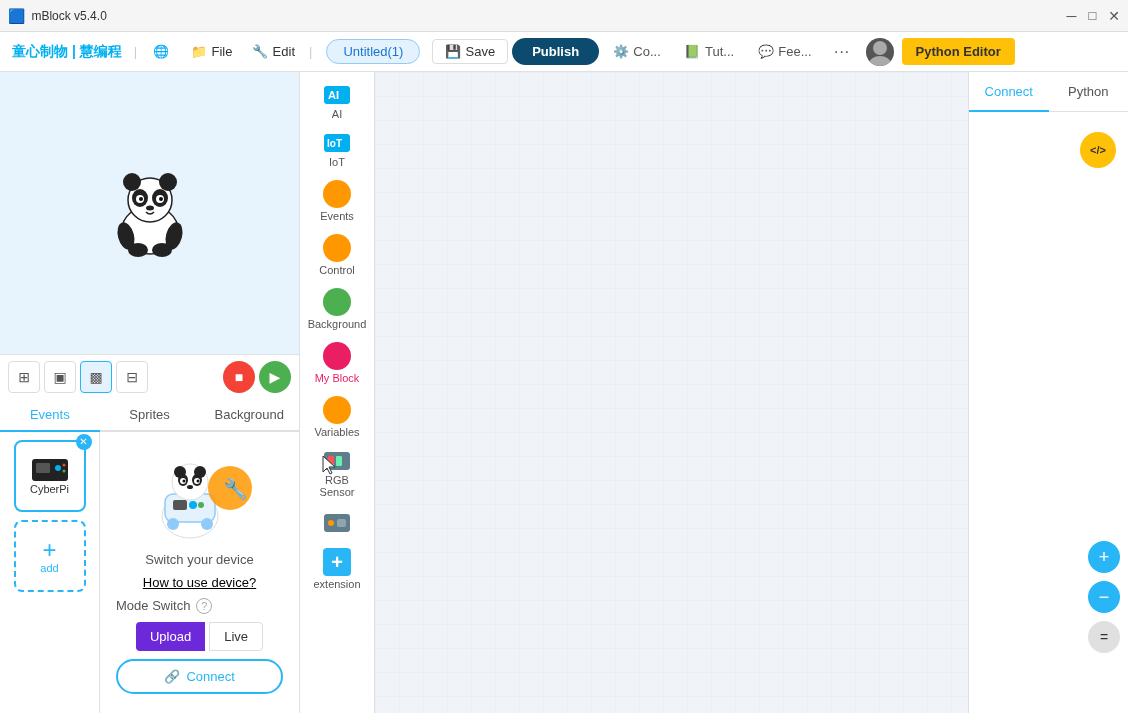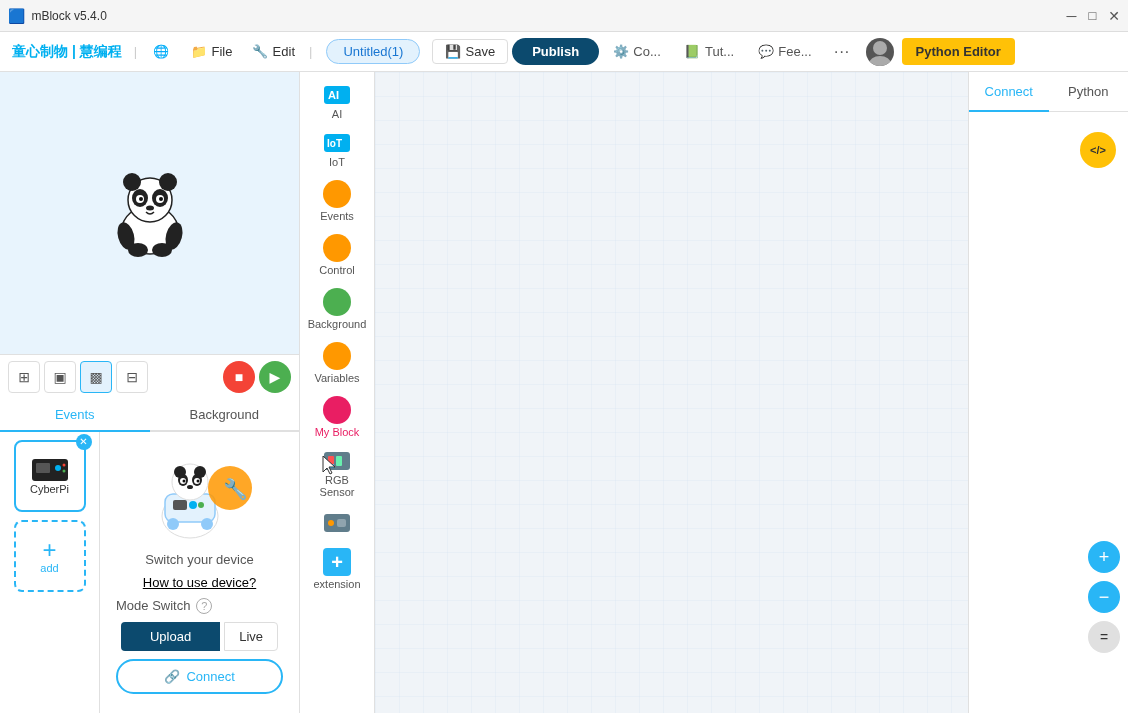--- a/index.html
+++ b/index.html
@@ -210,25 +210,25 @@
       width: 16px; height: 16px;
       border-radius: 50%;
       border: 1px solid #aaa;
       color: #aaa;
       font-size: 11px;
       display: flex; align-items: center; justify-content: center;
       cursor: pointer;
     }
     .mode-buttons { display: flex; gap: 4px; }
     .mode-btn-upload {
-      background: #0c4a6e;
+      background: #6d28d9;
       color: white;
       border: none;
       border-radius: 4px 0 0 4px;
-      padding: 6px 29px;
+      padding: 6px 14px;
       cursor: pointer;
       font-size: 13px;
     }
     .mode-btn-live {
       background: #fff;
       color: #333;
       border: 1px solid #ddd;
       border-radius: 0 4px 4px 0;
       padding: 6px 14px;
       cursor: pointer;
@@ -517,20 +517,23 @@
       <button class="play-btn">
         <span>▶</span>
       </button>
     </div>
 
     <div id="tabs">
       <div class="tab active">
         <span>Events</span>
       </div>
       <div class="tab">
+        <span>Sprites</span>
+      </div>
+      <div class="tab">
         <span>Background</span>
       </div>
     </div>
 
     <div id="left-bottom">
 
       <div id="device-list">
         <div class="device-card">
           <div class="close-x">✕</div>
 
@@ -638,27 +641,27 @@
         <div class="block-dot" style="background:#ff9800;width:28px;height:28px;border-radius:50%;"></div>
         <span class="block-cat-label">Control</span>
       </div>
 
       <div class="block-cat">
         <div class="block-dot" style="background:#4caf50;width:28px;height:28px;border-radius:50%;"></div>
         <span class="block-cat-label">Background</span>
       </div>
 
       <div class="block-cat">
+        <div class="block-dot" style="background:#e91e63;width:28px;height:28px;border-radius:50%;"></div>
+        <span class="block-cat-label" style="color:#e91e63;">My Block</span>
+      </div>
+
+      <div class="block-cat">
         <div class="block-dot" style="background:#ff9800;width:28px;height:28px;border-radius:50%;"></div>
         <span class="block-cat-label">Variables</span>
-      </div>
-
-      <div class="block-cat">
-        <div class="block-dot" style="background:#e91e63;width:28px;height:28px;border-radius:50%;"></div>
-        <span class="block-cat-label" style="color:#e91e63;">My Block</span>
       </div>
 
       <div class="block-cat" style="position:relative;">
         <svg width="30" height="22">
           <rect x="2" y="2" width="26" height="18" rx="3" fill="#607d8b"></rect>
           <rect x="6" y="6" width="6" height="10" rx="1" fill="#ff5252"></rect>
           <rect x="14" y="6" width="6" height="10" rx="1" fill="#69f0ae"></rect>
           <rect x="6" y="14" width="6" height="4" rx="1" fill="#40c4ff"></rect>
         </svg>
 

